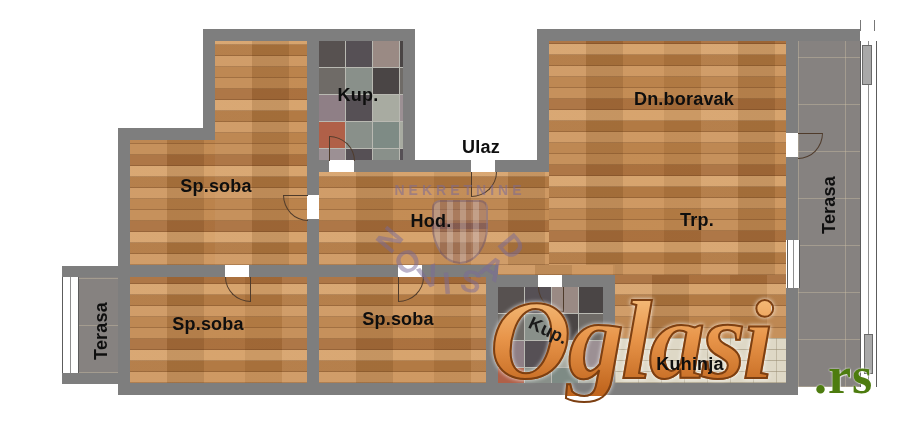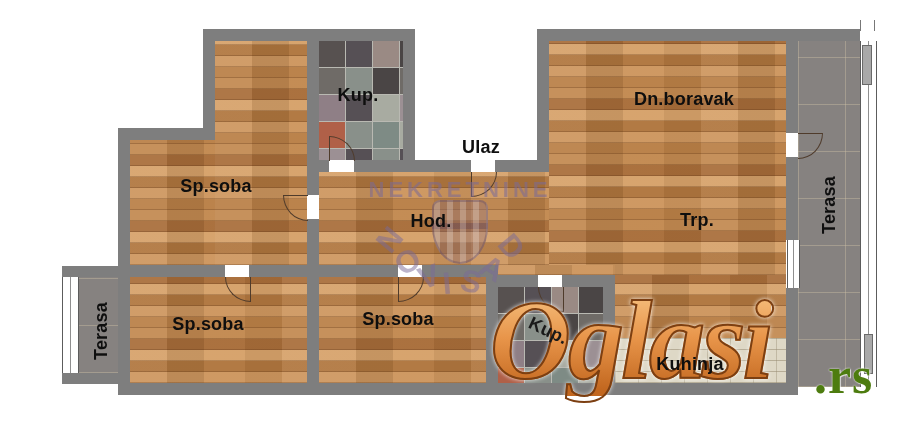--- a/index.html
+++ b/index.html
@@ -30,21 +30,21 @@
        background-image:linear-gradient(90deg, transparent calc(50% - .5px), #8f8f8f calc(50% - .5px), #8f8f8f calc(50% + .5px), transparent calc(50% + .5px));}
   .sash{position:absolute;background:#a9a9a9;border:1px solid #6a6a6a;}
   .door{position:absolute;z-index:5;border:0 solid #4f3b2b;background:transparent;}
   .lbl{position:absolute;z-index:8;font-weight:bold;font-size:18px;color:#0e0e0e;
        white-space:nowrap;transform:translate(-50%,-50%);letter-spacing:.2px;}
   .lbl.vert{transform:translate(-50%,-50%) rotate(-90deg);}
   .lbl.tilt{transform:translate(-50%,-50%) rotate(25deg);color:#1a1a1a;}
   .wm{position:absolute;z-index:6;color:rgba(122,106,152,.55);font-weight:bold;
       white-space:nowrap;transform:translate(-50%,-50%);}
   .wm.l1{font-size:25px;letter-spacing:5px;}
-  .wm.l2{font-size:22px;letter-spacing:4px;}
+  .wm.l2{font-size:14px;letter-spacing:4px;}
   .arcL{position:absolute;z-index:6;font-weight:bold;font-size:31px;
         color:rgba(122,106,152,.5);white-space:nowrap;}
   .shield{position:absolute;z-index:6;left:432px;top:200px;width:52px;height:60px;
         background:rgba(148,112,122,.38);border:2px solid rgba(110,84,100,.45);
         border-radius:8px 8px 50% 50% / 8px 8px 58% 58%;
         background-image:repeating-linear-gradient(90deg, rgba(255,255,255,.22) 0 6px, transparent 6px 13px),
                          linear-gradient(0deg, transparent 55%, rgba(90,60,80,.35) 55% 65%, transparent 65%);}
   .oglasi{position:absolute;z-index:7;left:490px;top:284px;
         font:italic bold 112px "Liberation Serif",serif;line-height:1;letter-spacing:-3px;
         background:linear-gradient(180deg,#f6c180 6%, #e8954a 48%, #c2671f 95%);

